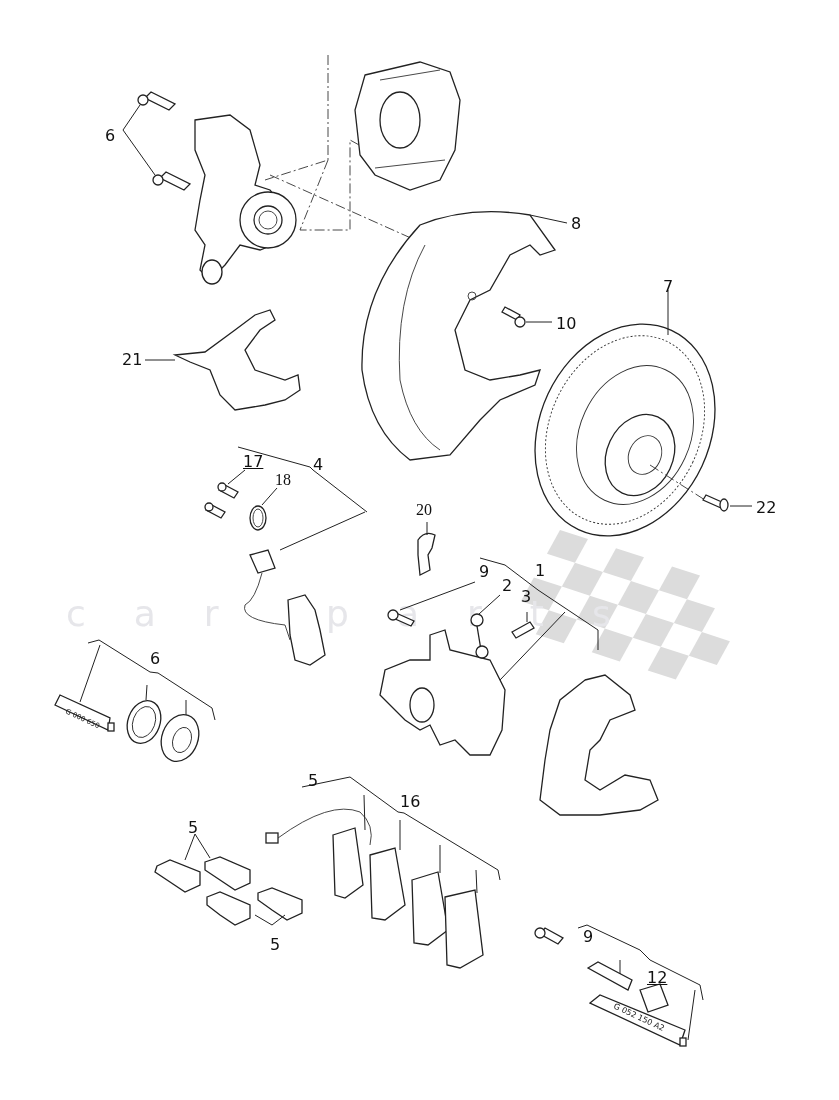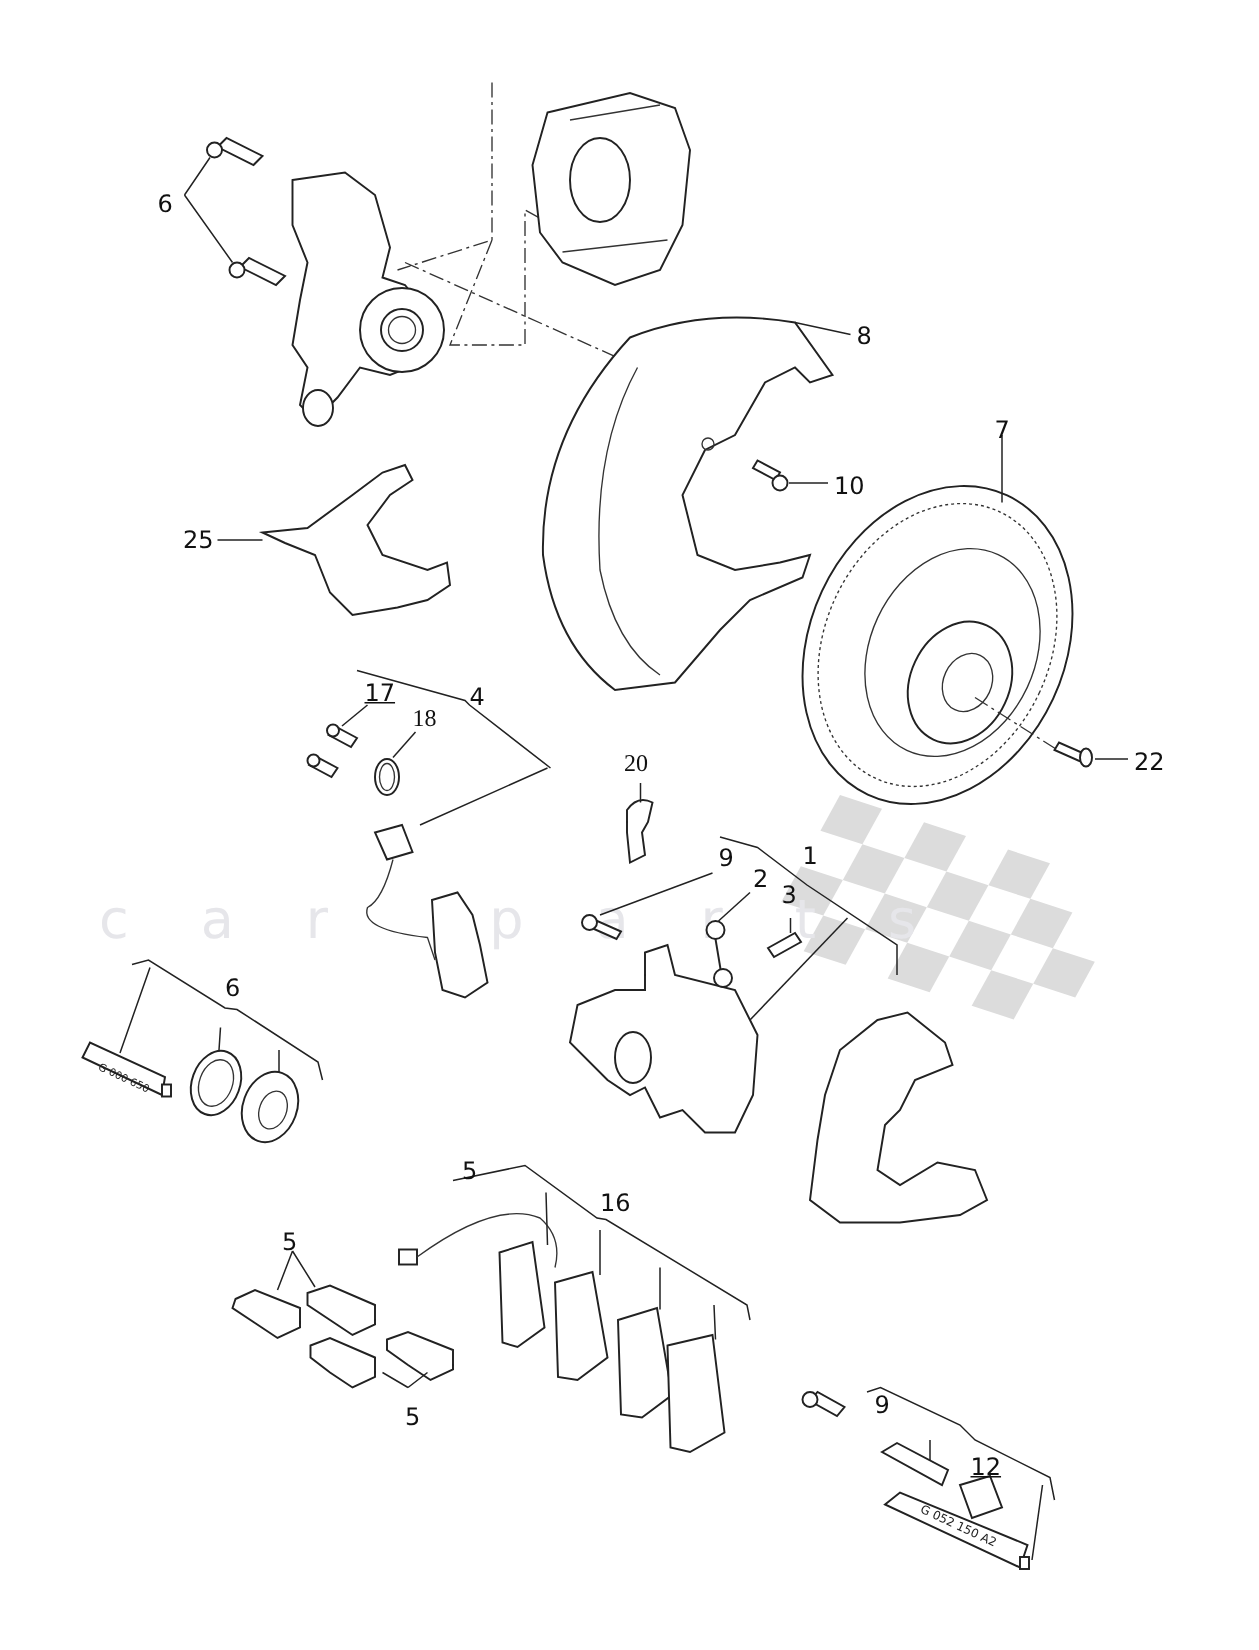--- a/index.html
+++ b/index.html
@@ -193,15 +193,15 @@
   <div class="lbl" style="left:571px;top:216px;">8</div>
   <div class="lbl" style="left:479px;top:564px;">9</div>
   <div class="lbl" style="left:583px;top:929px;">9</div>
   <div class="lbl" style="left:556px;top:316px;">10</div>
   <div class="lbl" style="left:400px;top:794px;">16</div>
   <div class="lbl" style="left:647px;top:970px;text-decoration:underline;">12</div>
   <div class="lbl" style="left:150px;top:651px;">6</div>
   <div class="lbl" style="left:243px;top:454px;text-decoration:underline;">17</div>
   <div class="lbl" style="left:275px;top:472px;font-family:Liberation Serif, serif;">18</div>
   <div class="lbl" style="left:416px;top:502px;font-family:Liberation Serif, serif;">20</div>
-  <div class="lbl" style="left:122px;top:352px;">25</div>
+  <div class="lbl" style="left:122px;top:352px;">21</div>
   <div class="lbl" style="left:756px;top:500px;">22</div>
 </div>
 
 </body></html>

